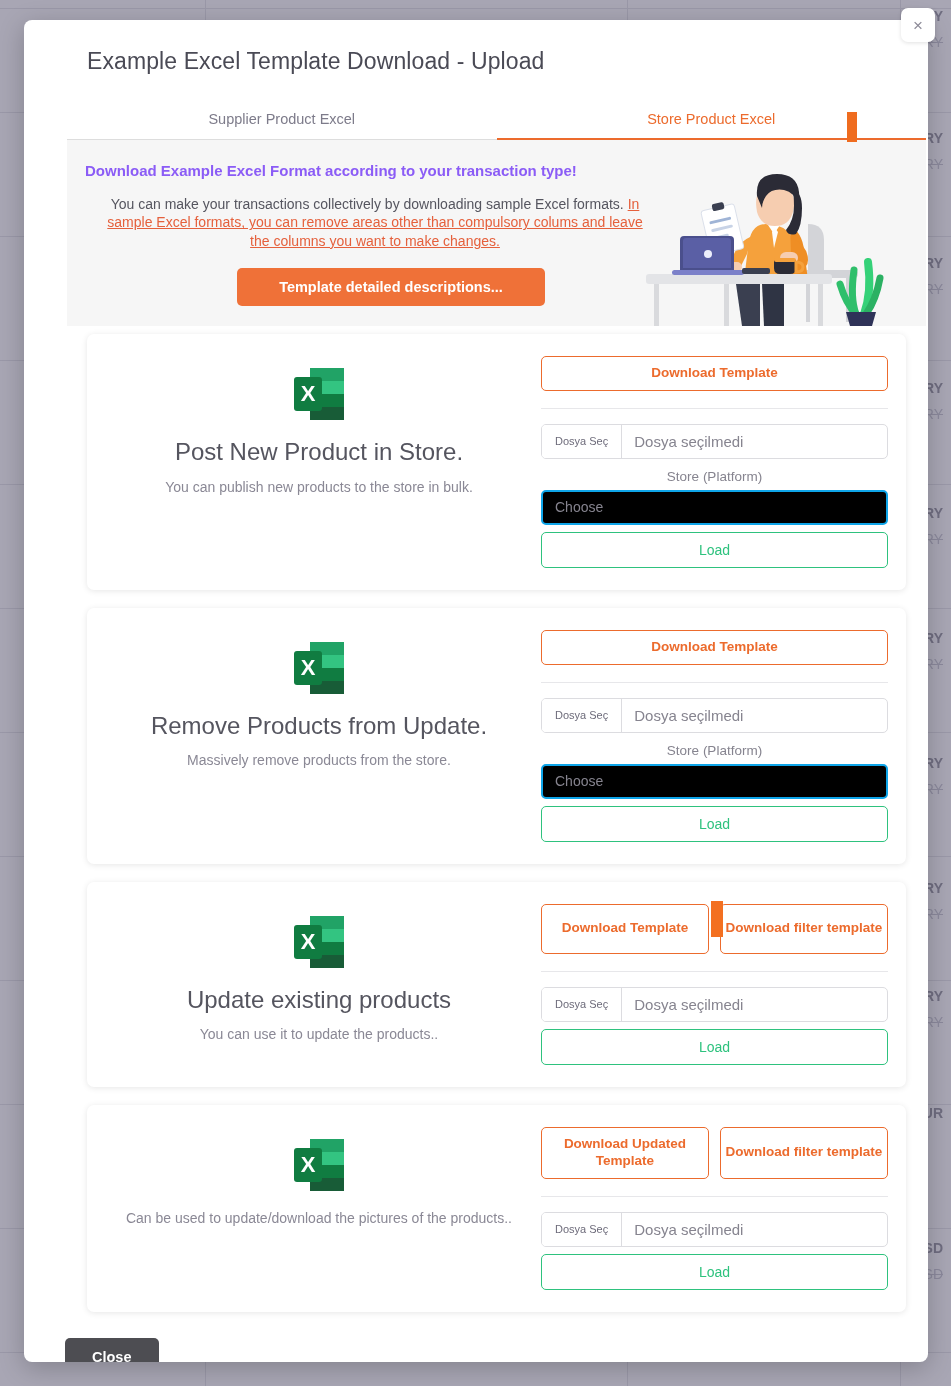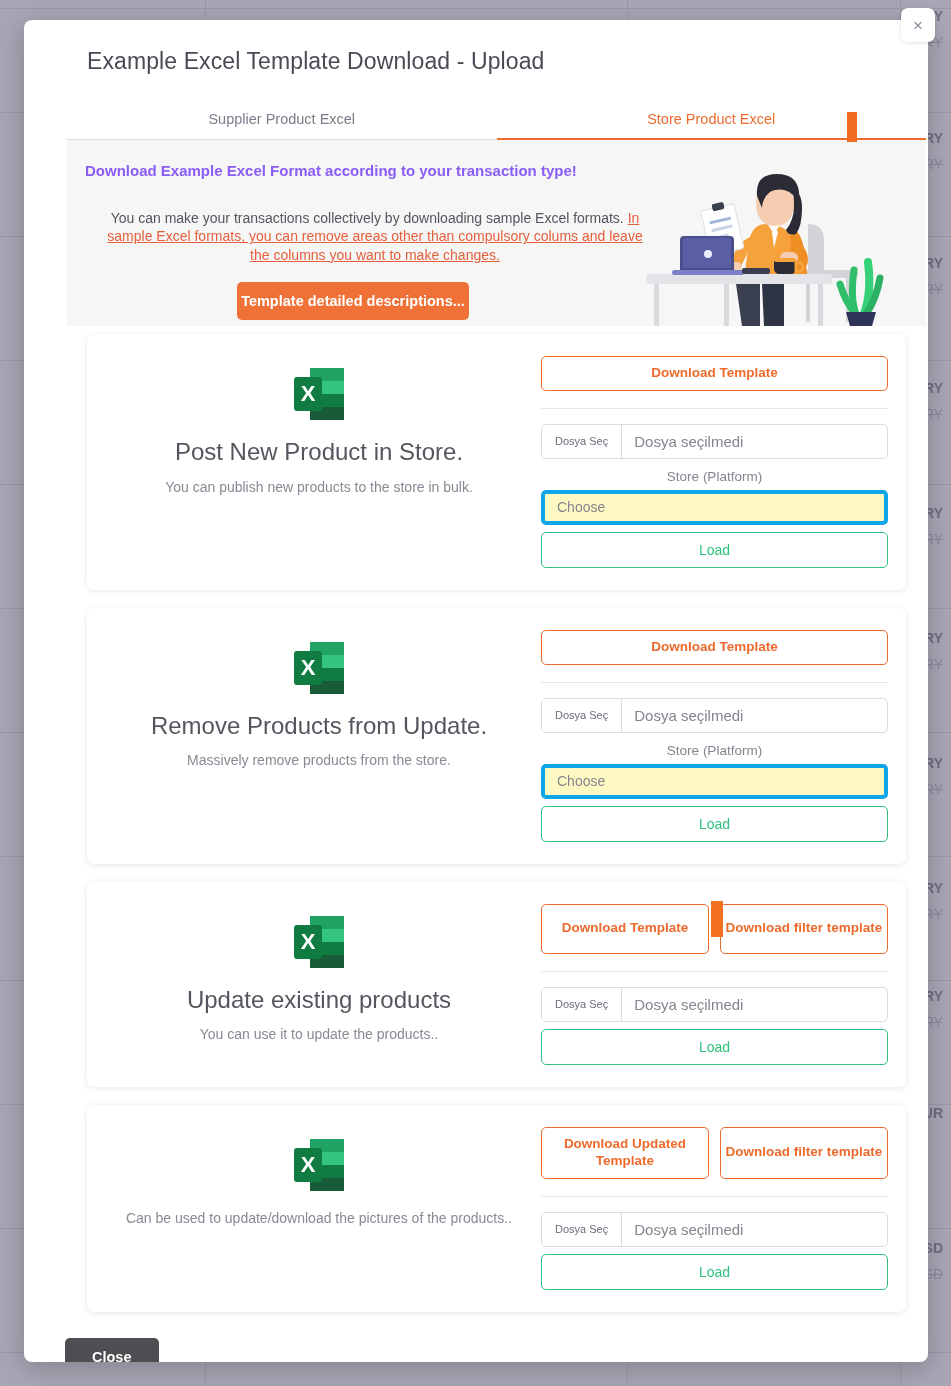--- a/index.html
+++ b/index.html
@@ -124,34 +124,34 @@
     overflow: hidden;
   }
   .banner-title {
     padding: 22px 0 0 18px;
     font-size: 15px;
     font-weight: bold;
     color: #8b5cf6;
   }
   .banner-text {
     width: 536px;
-    margin: 30px 0 0 40px;
+    margin: 16px 0 0 40px;
     font-size: 14px;
     line-height: 1.32;
     color: #55555f;
     text-align: center;
   }
   .banner-text a {
     color: #e5603c;
     text-decoration: underline;
   }
   .banner-btn {
     display: block;
     margin: 18px 0 0 170px;
-    width: 232px;
+    width: 308px;
     padding: 11px 0;
     background: #ef7138;
     color: #fff;
     border: none;
     border-radius: 5px;
     font-size: 14.5px;
     font-weight: bold;
     font-family: inherit;
     cursor: pointer;
   }
@@ -264,29 +264,29 @@
   }
 
   .field-label {
     text-align: center;
     font-size: 13.5px;
     color: #86848f;
     margin: 10px 0 6px 0;
   }
   .select-box {
     height: 35px;
-    border: 4px solid #0ea5e9;
+    border: 2px solid #0ea5e9;
     border-radius: 5px;
     display: flex;
     align-items: center;
     padding-left: 12px;
     font-size: 14px;
     color: #86848f;
     cursor: pointer;
-    background: #fef9c3;
+    background: #000000;
   }
   .btn-load {
     display: block;
     width: 100%;
     margin-top: 7px;
     padding: 9px 0;
     background: #fff;
     border: 1px solid #2ec27e;
     border-radius: 5px;
     color: #2ec27e;

